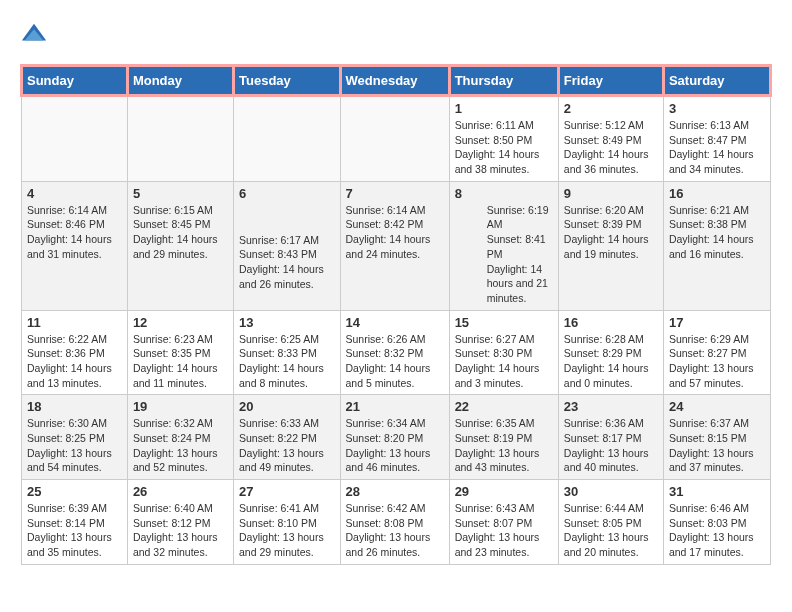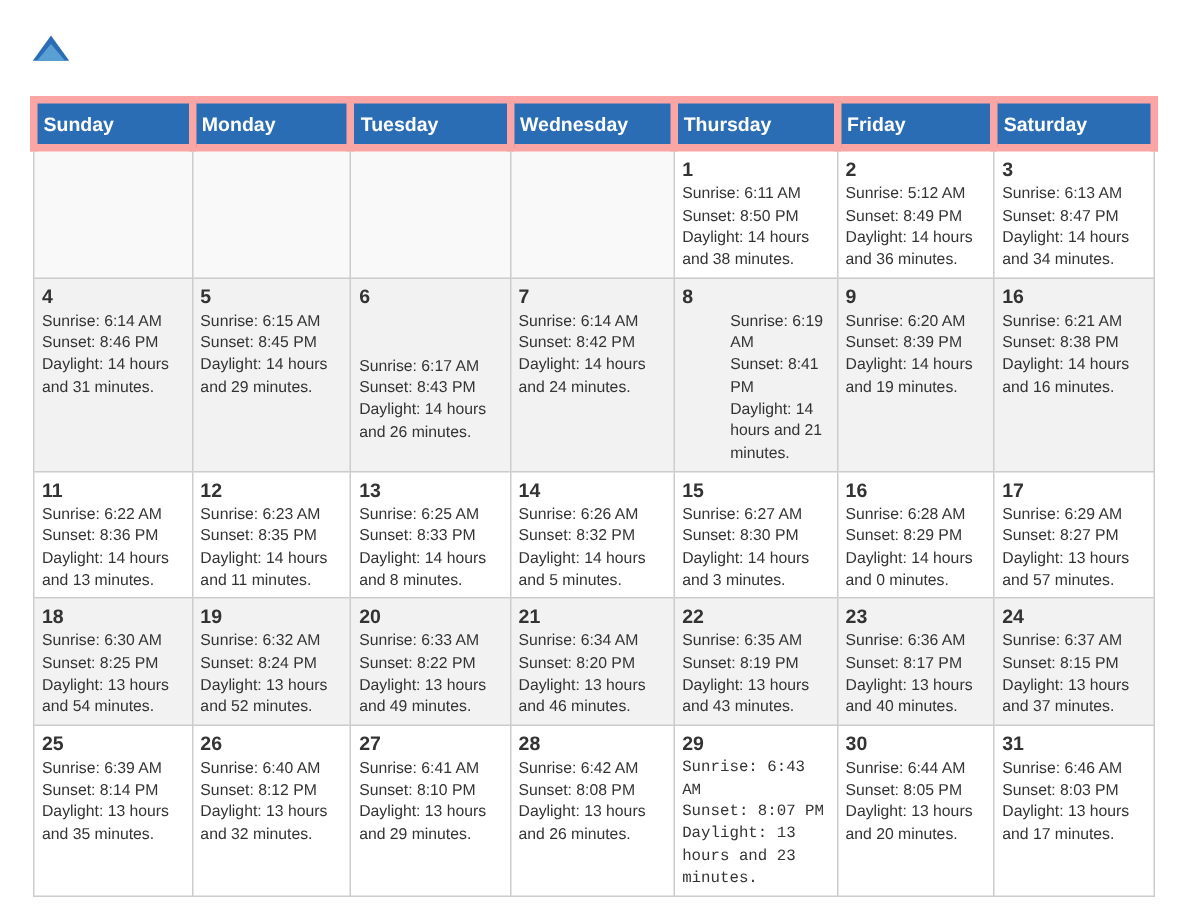--- a/index.html
+++ b/index.html
@@ -47,21 +47,21 @@
     table {
       width: 100%;
       border-collapse: collapse;
     }
     th {
       background: #2a6db5;
       color: #fff;
       font-size: 13px;
       padding: 6px 4px;
       text-align: left;
-      border: 5px solid #fca5a5;
+      border: 3px solid #fca5a5;
     }
     td {
       border: 1px solid #ccc;
       vertical-align: top;
       padding: 4px 5px;
       font-size: 10.5px;
       color: #333;
       height: 80px;
       width: 113px;
     }
@@ -290,21 +290,21 @@
 Daylight: 13 hours and 29 minutes.</div>
         </td>
         <td>
           <span class="day-num">28</span>
           <div class="day-info" style="white-space: pre-line;">Sunrise: 6:42 AM
 Sunset: 8:08 PM
 Daylight: 13 hours and 26 minutes.</div>
         </td>
         <td>
           <span class="day-num">29</span>
-          <div class="day-info" style="white-space: pre-line; font-family: Liberation Mono, monospace;">Sunrise: 6:43 AM
+          <div class="day-info" style="white-space: pre-line;">Sunrise: 6:43 AM
 Sunset: 8:07 PM
 Daylight: 13 hours and 23 minutes.</div>
         </td>
         <td>
           <span class="day-num">30</span>
           <div class="day-info" style="white-space: pre-line;">Sunrise: 6:44 AM
 Sunset: 8:05 PM
 Daylight: 13 hours and 20 minutes.</div>
         </td>
         <td>

